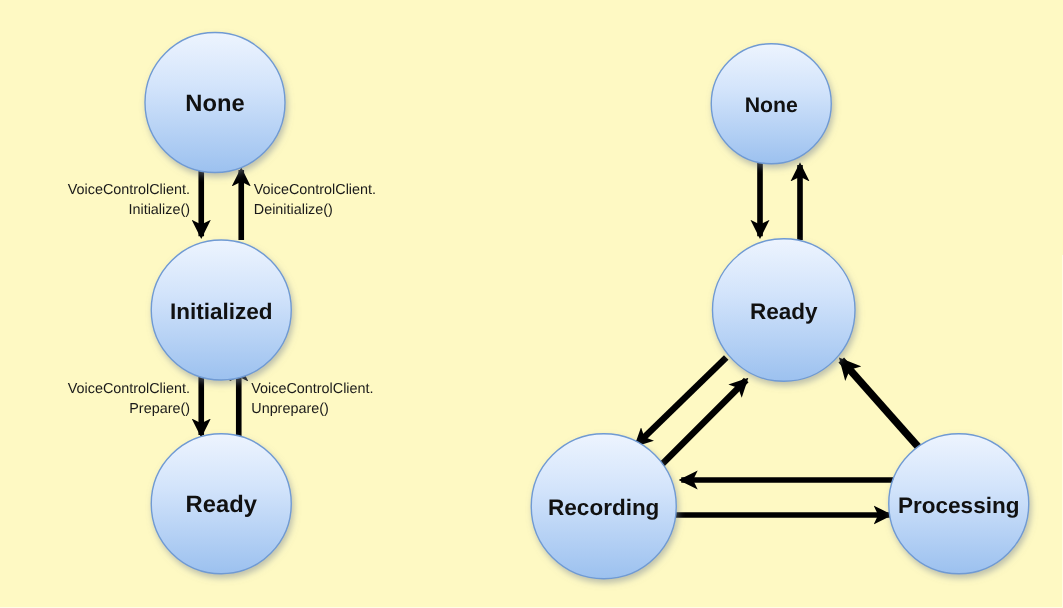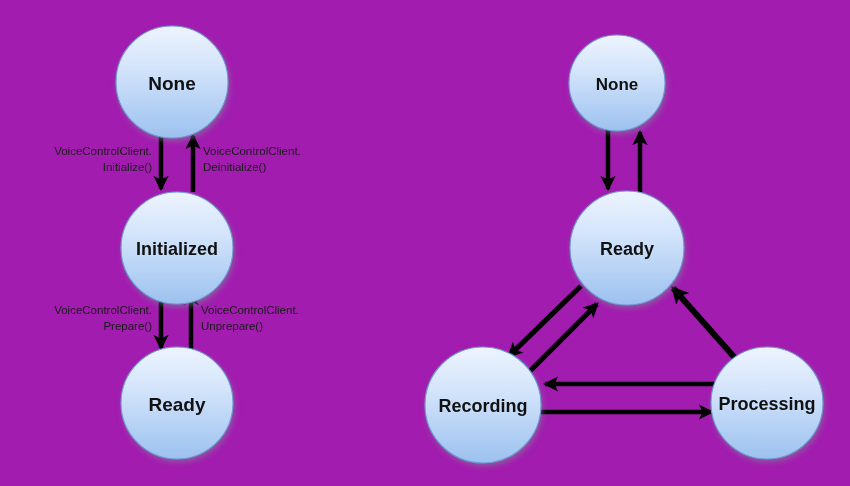--- a/index.html
+++ b/index.html
@@ -11,21 +11,21 @@
   body {
     width: 850px;
     height: 486px;
     overflow: hidden;
     font-family: "Liberation Sans", sans-serif;
   }
   #canvas {
     position: relative;
     width: 850px;
     height: 486px;
-    background: #a21caf;
+    background: #fef9c3;
   }
   svg.diagram-layer {
     position: absolute;
     top: 0;
     left: 0;
     width: 850px;
     height: 486px;
   }
   .state-label {
     font-family: "Liberation Sans", sans-serif;

